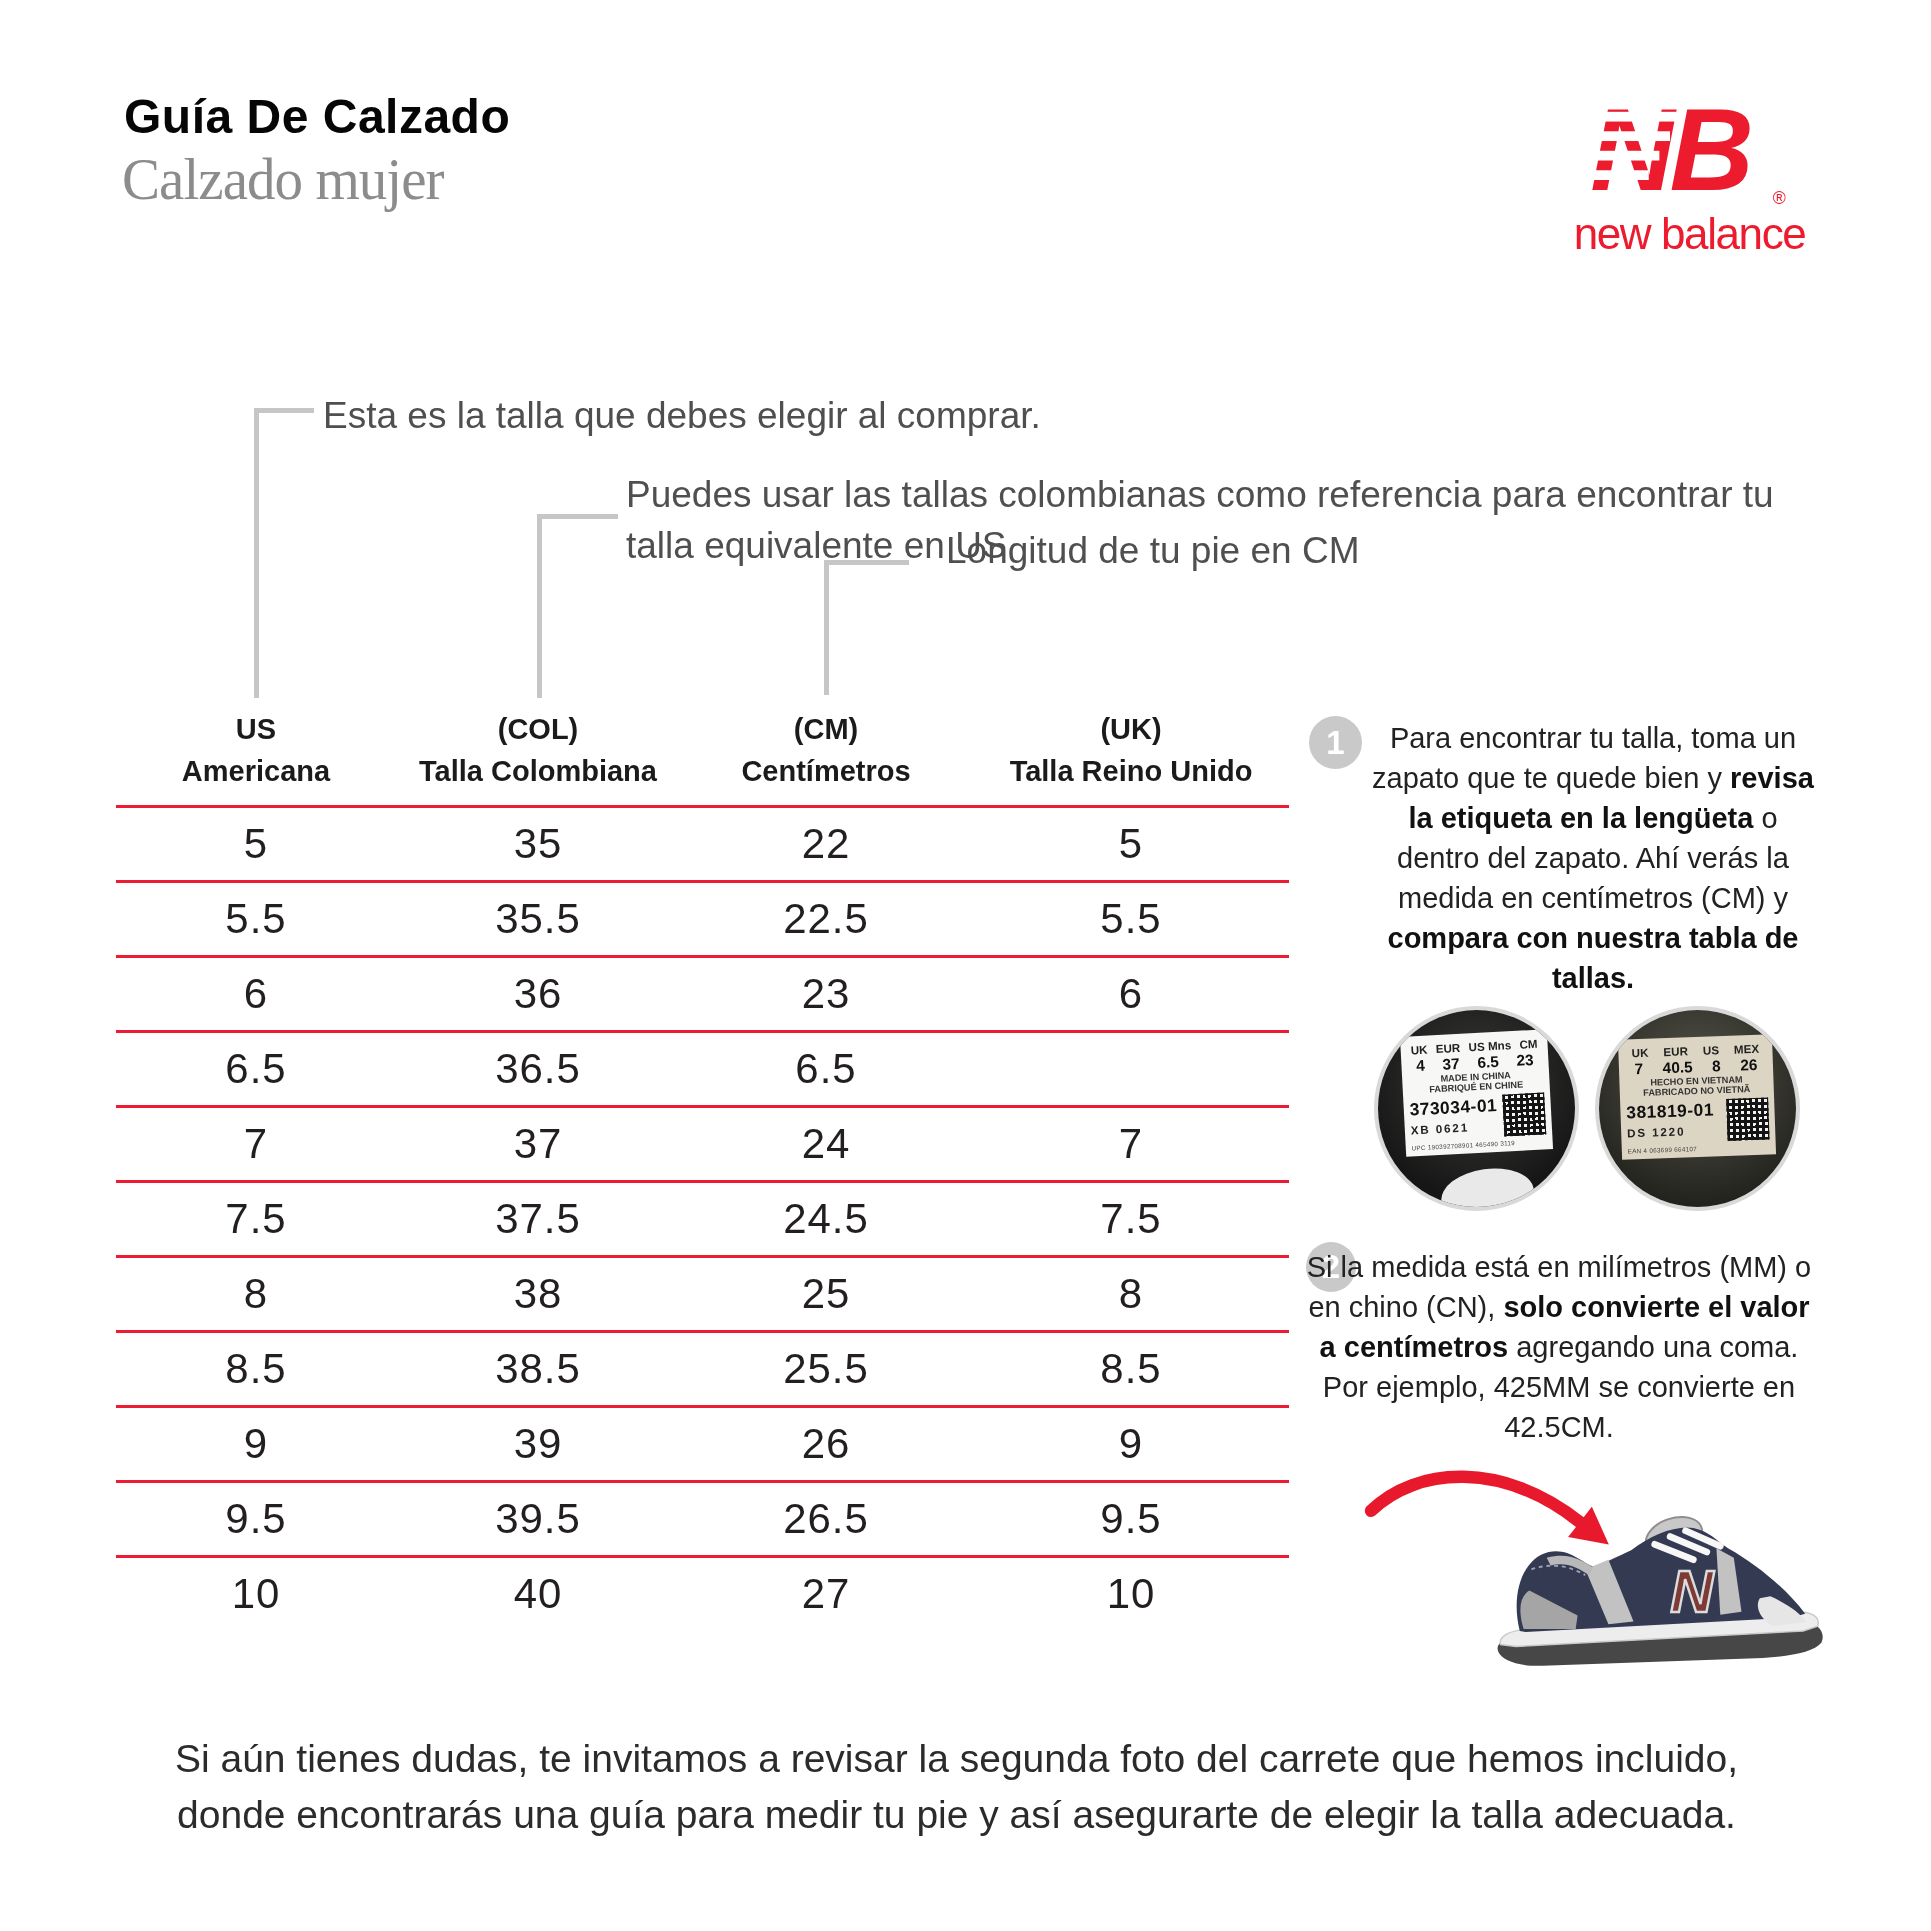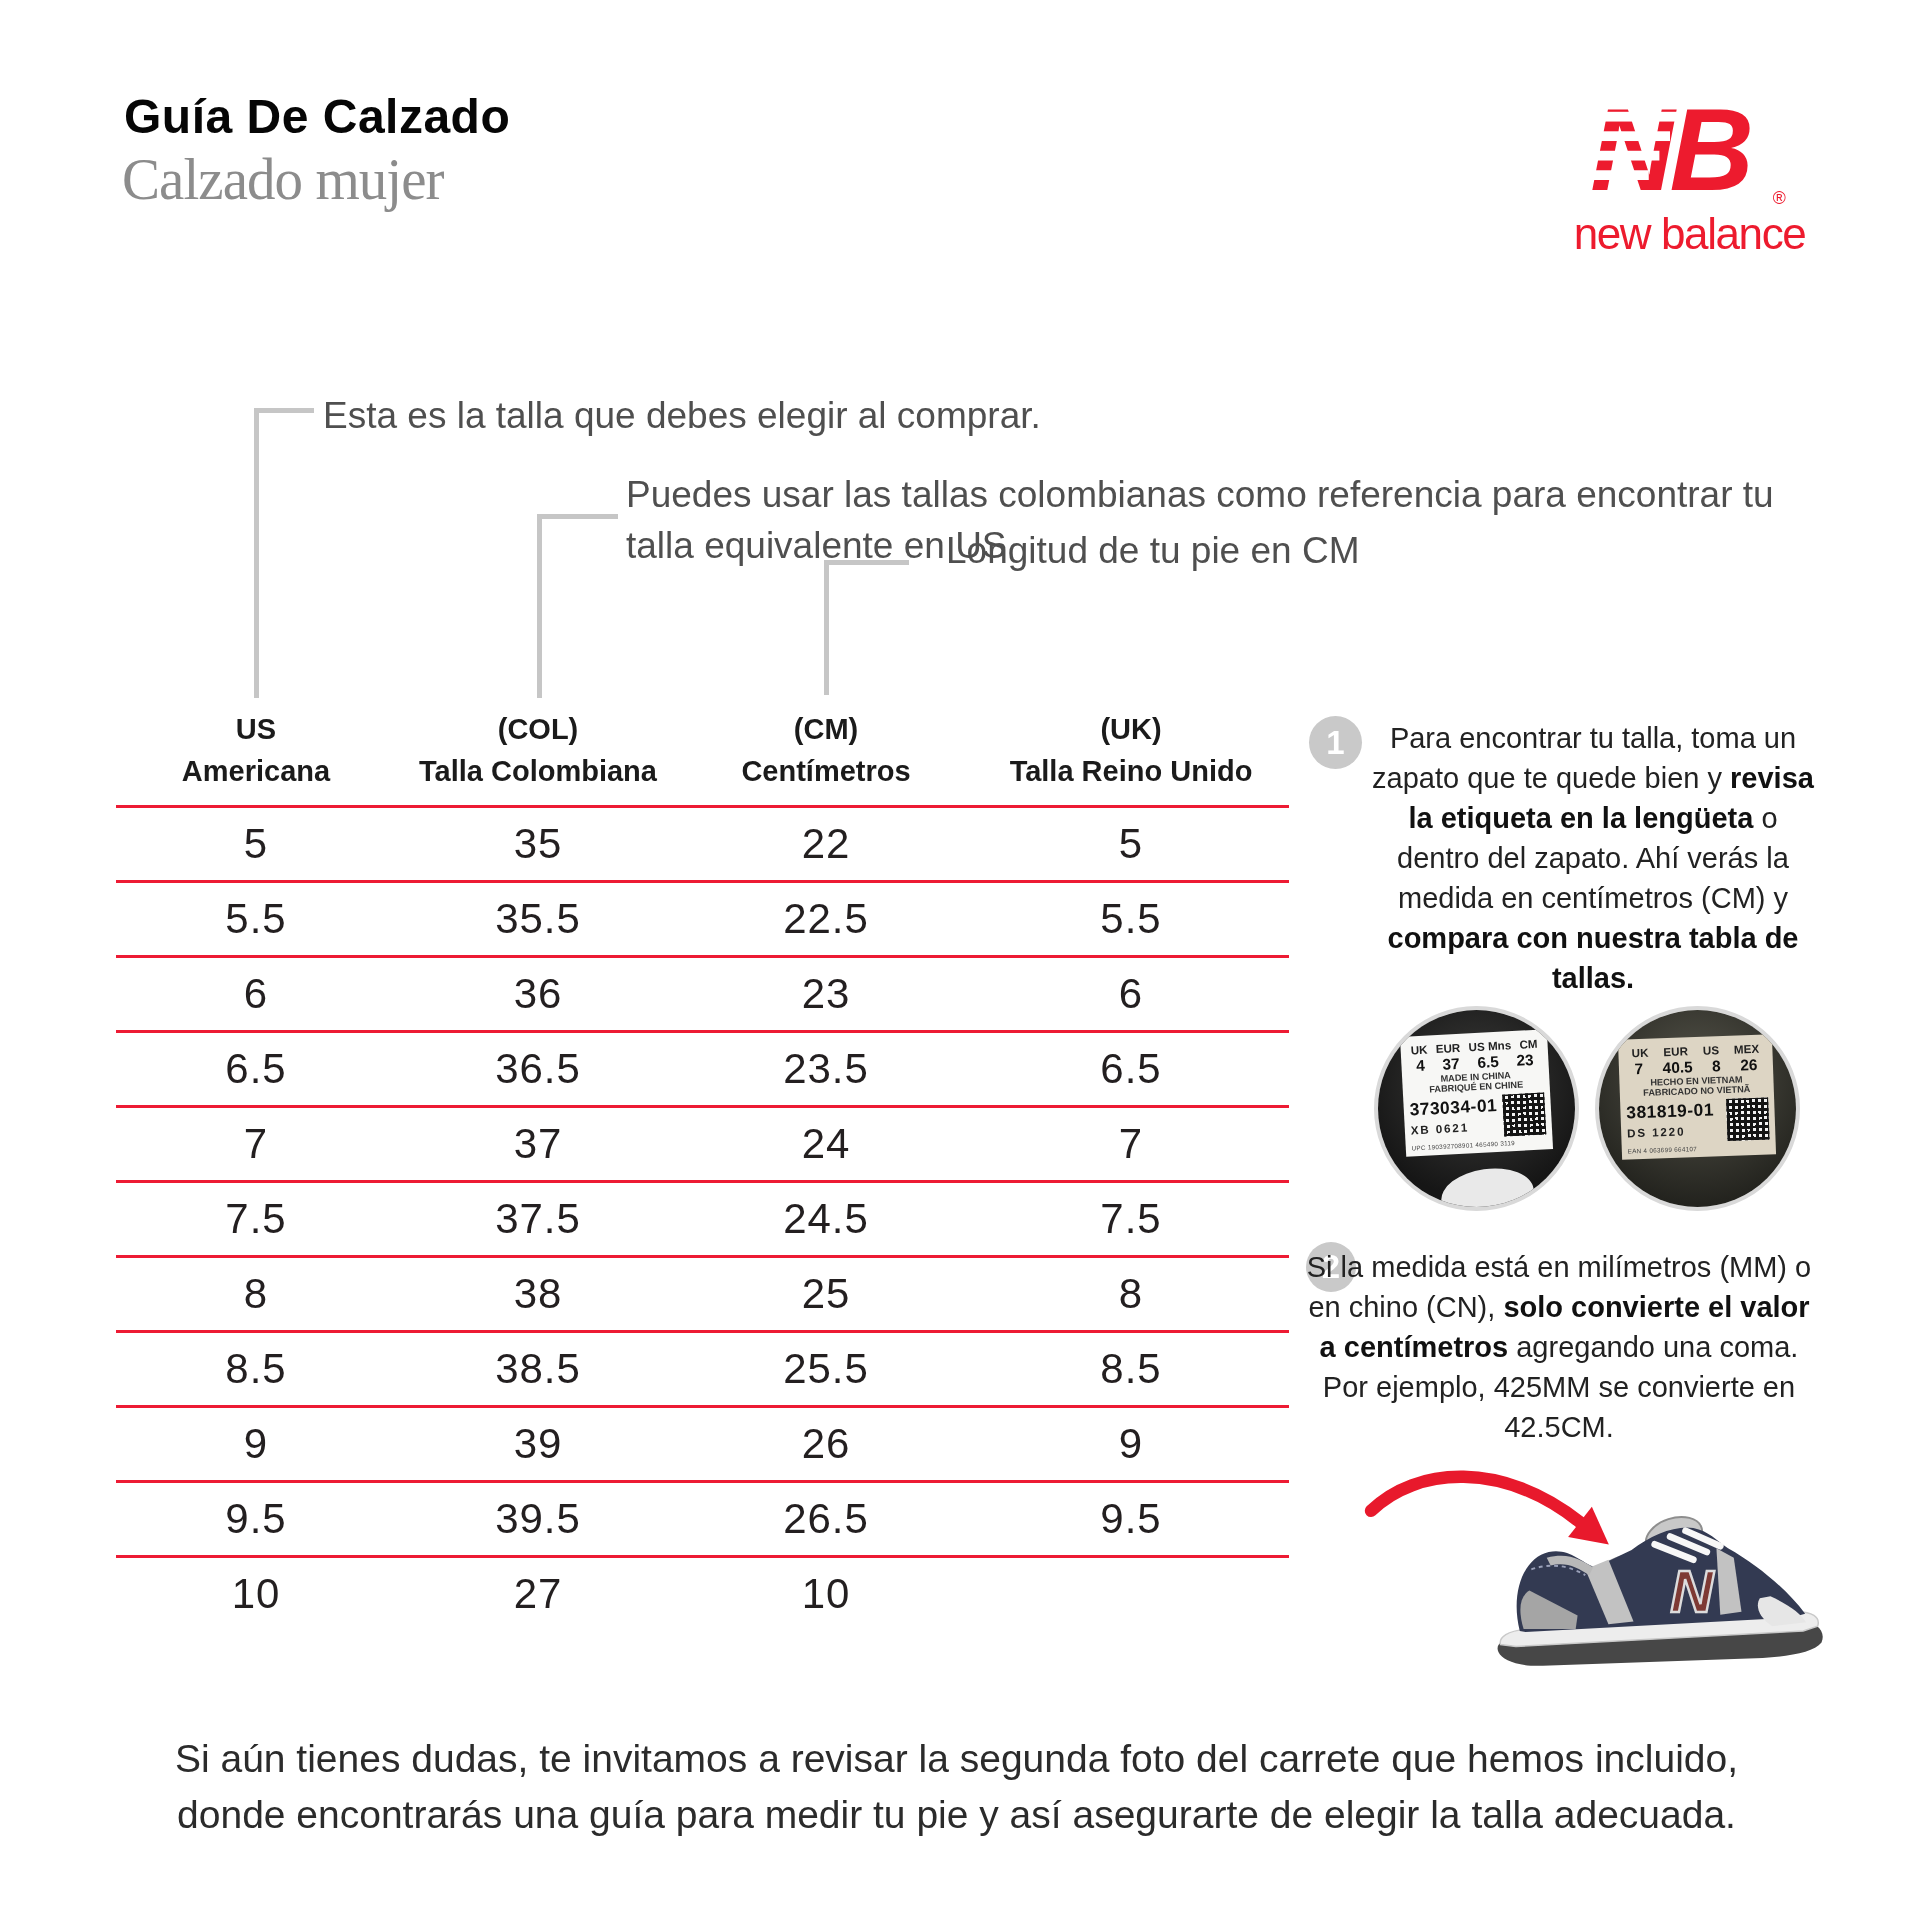--- a/index.html
+++ b/index.html
@@ -122,21 +122,20 @@
         </div>
         <div class="trow" style="border-top-color: rgb(237, 27, 52);">
           <div class="tcell">6</div>
           <div class="tcell">36</div>
           <div class="tcell">23</div>
           <div class="tcell">6</div>
         </div>
         <div class="trow" style="border-top-color: rgb(237, 27, 52);">
           <div class="tcell">6.5</div>
           <div class="tcell">36.5</div>
-          <div class="tcell">23.5</div>
           <div class="tcell">6.5</div>
         </div>
         <div class="trow" style="border-top-color: rgb(237, 27, 52);">
           <div class="tcell">7</div>
           <div class="tcell">37</div>
           <div class="tcell">24</div>
           <div class="tcell">7</div>
         </div>
         <div class="trow" style="border-top-color: rgb(237, 27, 52);">
           <div class="tcell">7.5</div>
@@ -163,20 +162,21 @@
           <div class="tcell">9</div>
         </div>
         <div class="trow" style="border-top-color: rgb(237, 27, 52);">
           <div class="tcell">9.5</div>
           <div class="tcell">39.5</div>
           <div class="tcell">26.5</div>
           <div class="tcell">9.5</div>
         </div>
         <div class="trow" style="border-top-color: rgb(237, 27, 52); text-align: right;">
           <div class="tcell">10</div>
+          <div class="tcell">40</div>
           <div class="tcell">27</div>
           <div class="tcell">10</div>
         </div>
       </div>
   </div>
 
   <div class="step-badge" style="left:1309px;top:716px;width:53px;height:53px;">
     <span>1</span>
   </div>
   <div class="step-text" style="left:1371px;top:718px;width:444px;"><span>Para encontrar tu talla, toma un zapato que te quede bien y </span><b>revisa la etiqueta en la lengüeta</b><span> o dentro del zapato. Ahí verás la medida en centímetros (CM) y </span><b>compara con nuestra tabla de tallas.</b></div>

